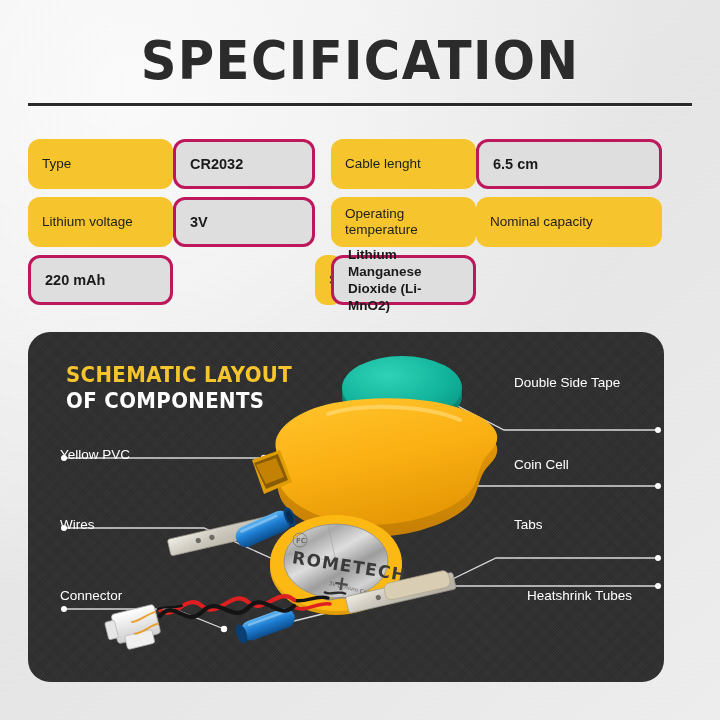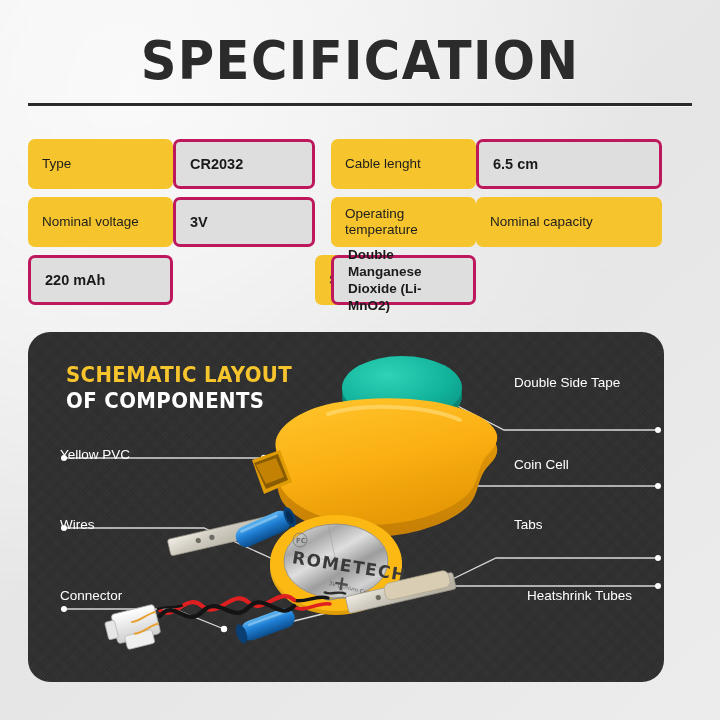--- a/index.html
+++ b/index.html
@@ -66,21 +66,21 @@
     top: 139px;
     width: 664px;
     display: grid;
     grid-template-columns: 145px 142px 16px 145px 186px;
     grid-auto-rows: 50px;
     row-gap: 8px;
   }
   .cell {
     display: flex;
     align-items: center;
-    border-radius: 7px;
+    border-radius: 12px;
     box-sizing: border-box;
     padding: 0 14px;
   }
   .cell-label {
     background: #f6c52d;
     color: #1d1d1d;
     font-size: 13.5px;
     line-height: 16px;
     font-weight: 400;
   }
@@ -156,30 +156,30 @@
 <div class="title-rule"></div>
 
 <div class="spec-table">
 
   <div class="cell cell-label">Type</div>
   <div class="cell cell-value">CR2032</div>
   <div class="gap"></div>
   <div class="cell cell-label">Cable lenght</div>
   <div class="cell cell-value">6.5 cm</div>
 
-  <div class="cell cell-label">Nominal voltage</div>
+  <div class="cell cell-label">Lithium voltage</div>
   <div class="cell cell-value">3V</div>
   <div class="gap"></div>
   <div class="cell cell-label">Operating temperature</div>
 
   <div class="cell cell-label">Nominal capacity</div>
   <div class="cell cell-value">220 mAh</div>
   <div class="gap"></div>
   <div class="cell cell-label">System</div>
-  <div class="cell cell-value wide">Double Manganese Dioxide (Li-MnO2)</div>
+  <div class="cell cell-value wide">Lithium Manganese Dioxide (Li-MnO2)</div>
 </div>
 
 <div class="schematic">
 
   <div class="sch-head">
     <div class="l1">SCHEMATIC LAYOUT</div>
     <div class="l2">OF COMPONENTS</div>
   </div>
 
   <svg class="svg-layer" viewBox="0 0 664 350">

